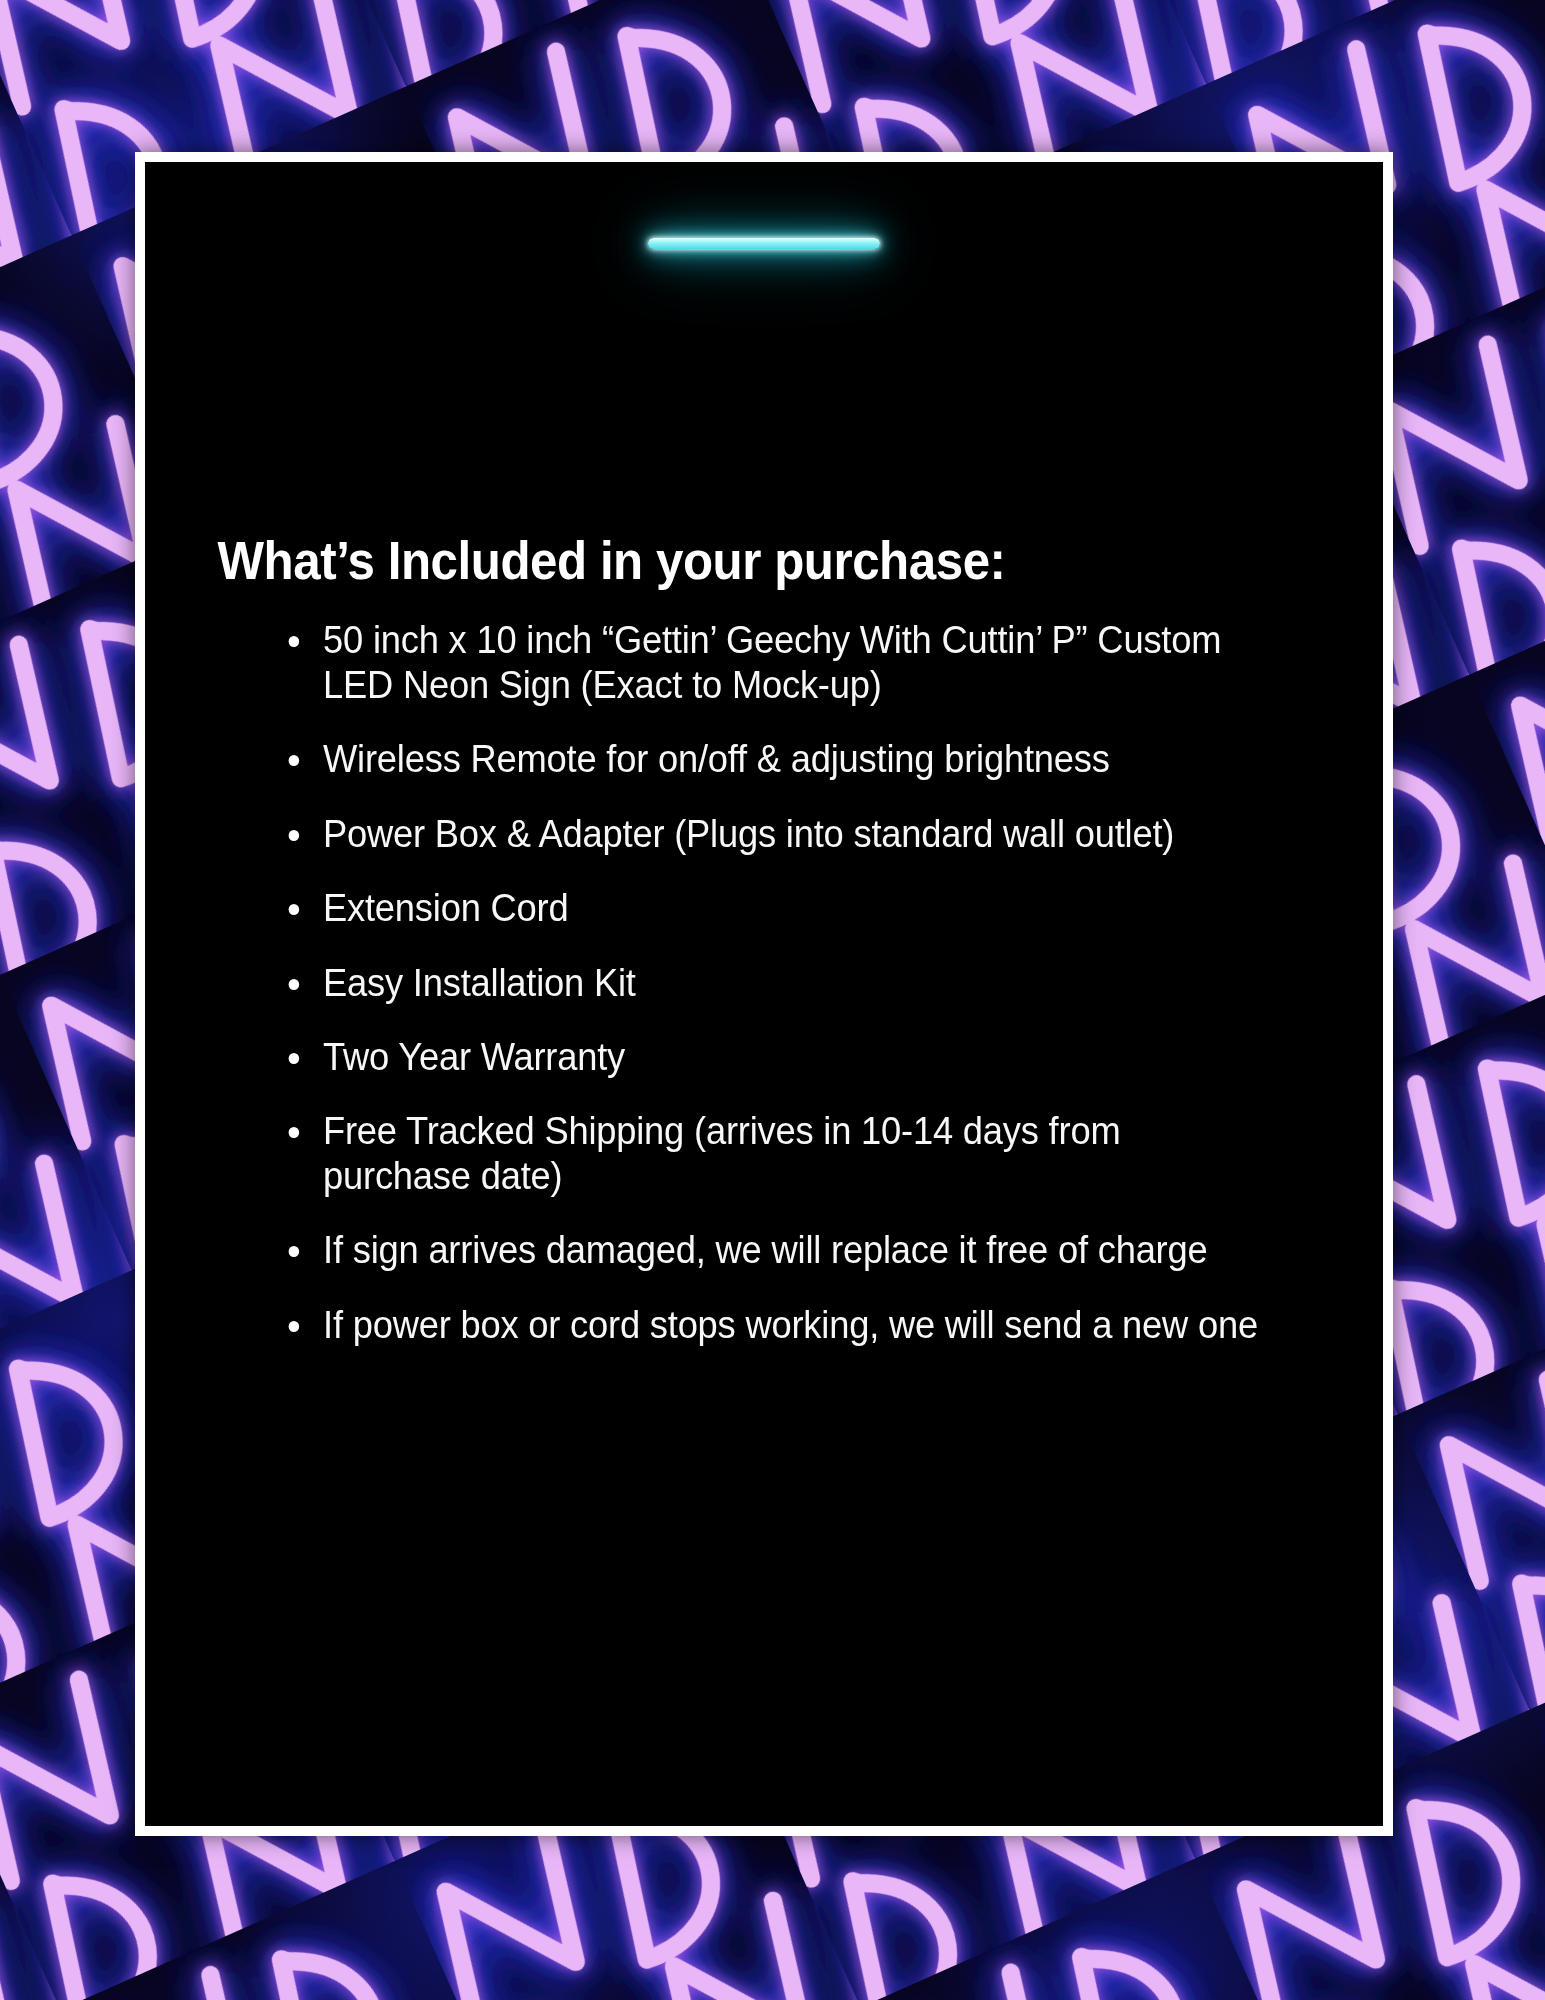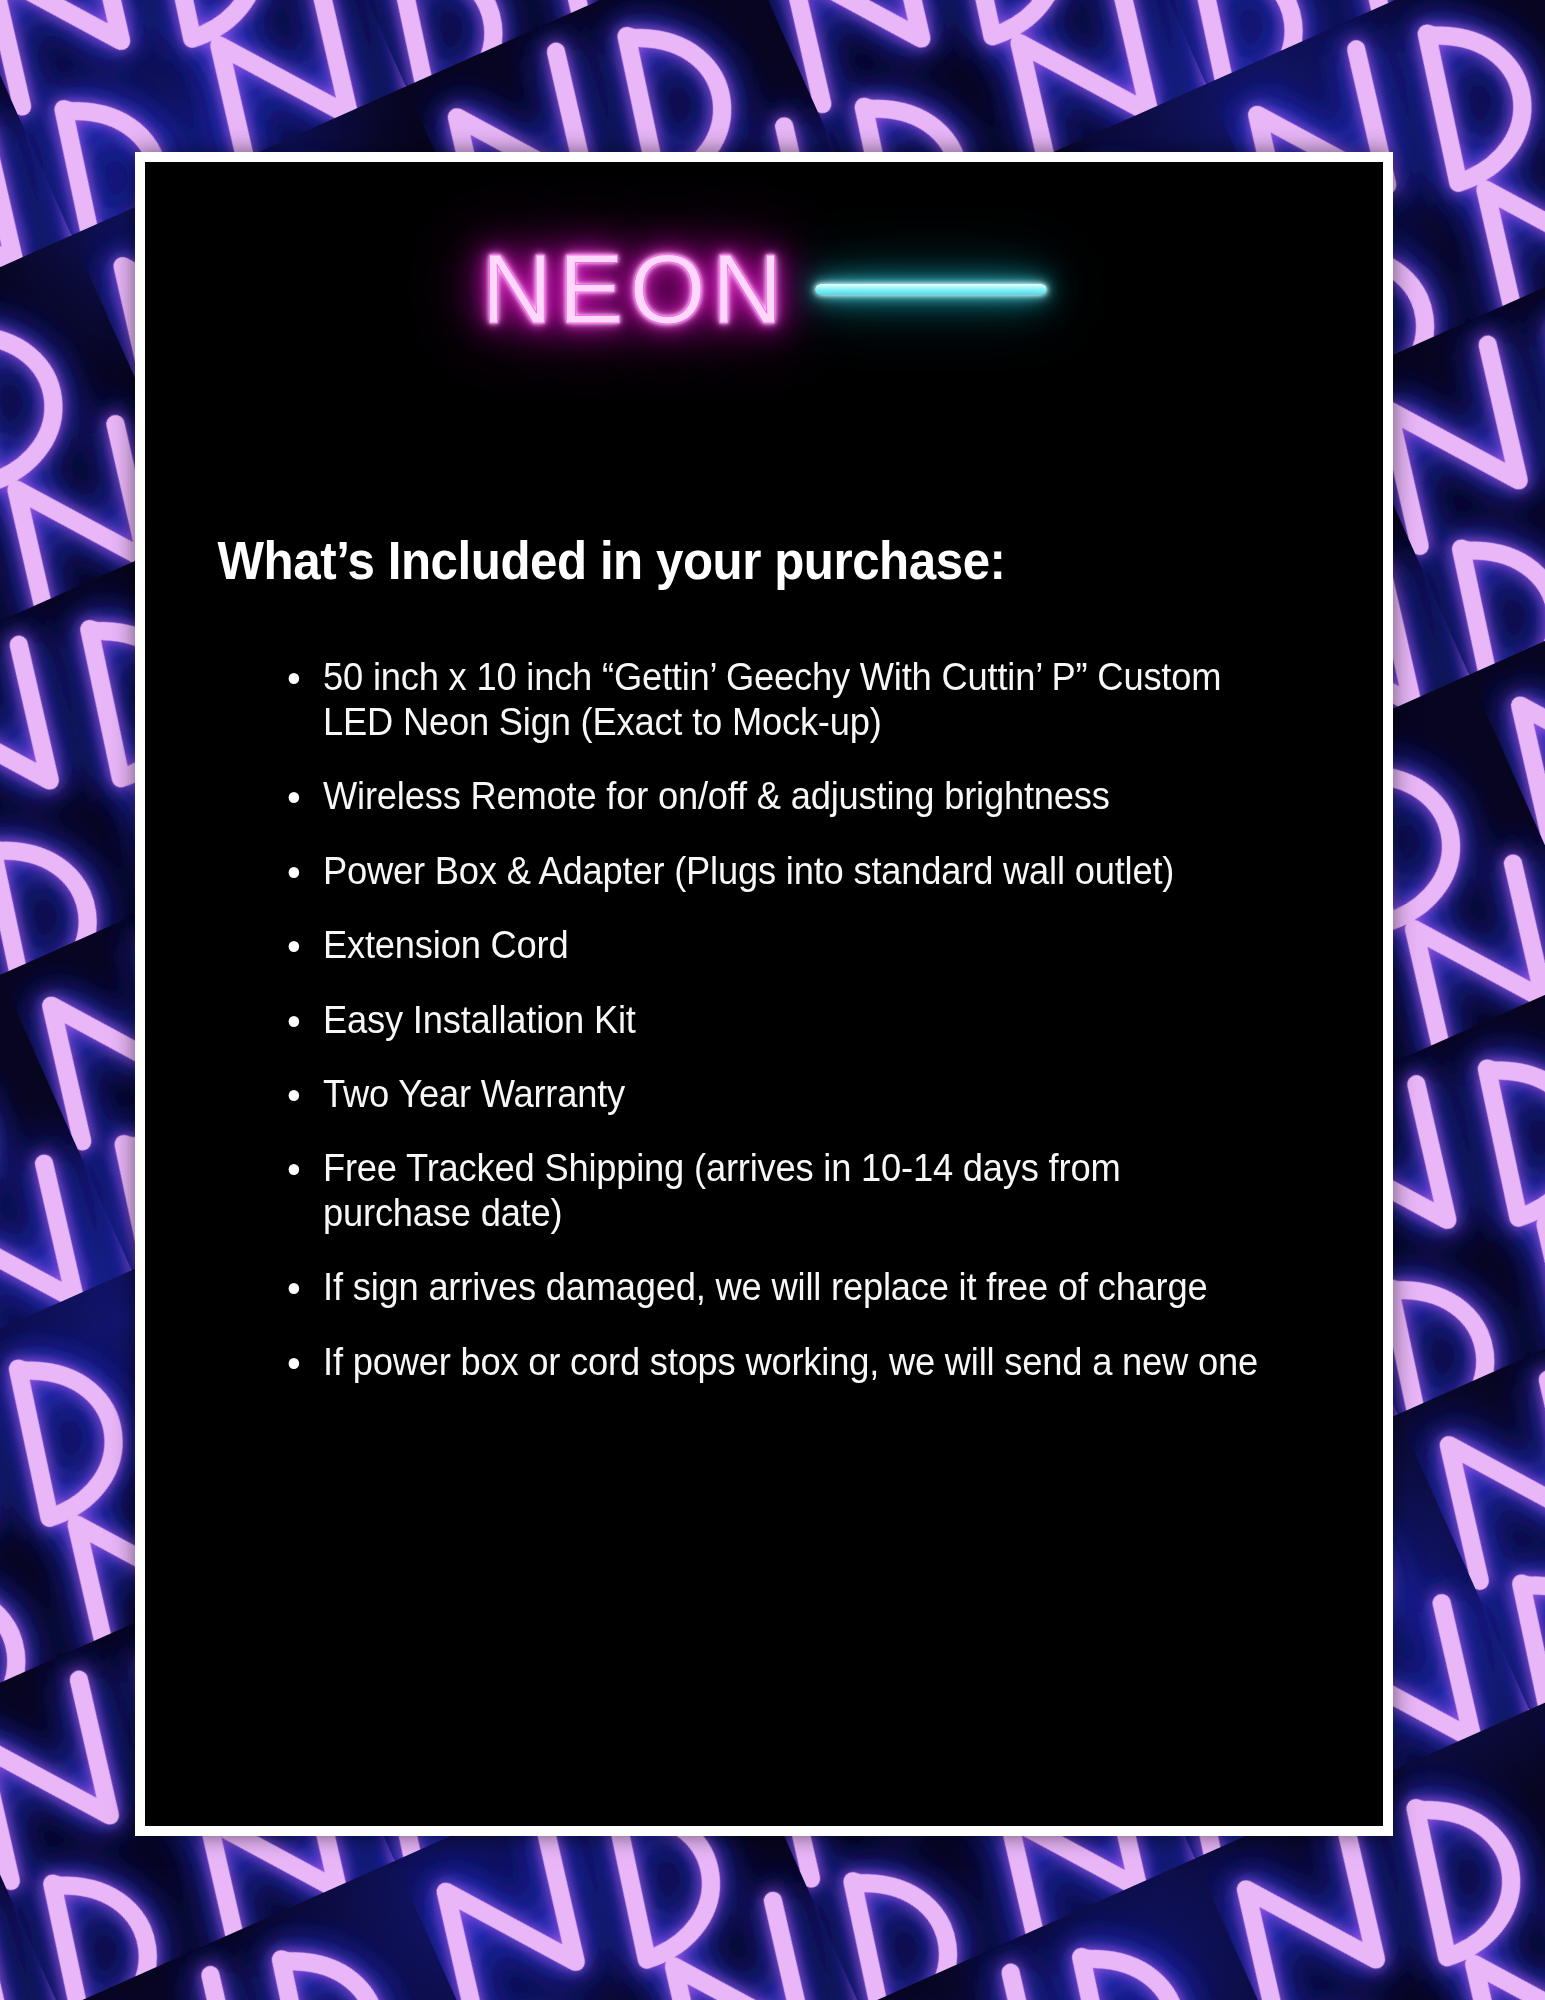--- a/index.html
+++ b/index.html
@@ -124,21 +124,21 @@
     font-size: 53px;
     letter-spacing: -0.5px;
     line-height: 1.1;
     white-space: nowrap;
     transform: scaleX(0.93);
     transform-origin: left center;
   }
 
   
   #bullets {
-    margin: 65px 0 0 0;
+    margin: 28px 0 0 0;
     padding: 0 30px 0 138px;
     list-style: none;
   }
   #bullets li {
     position: relative;
     color: #f7f7f7;
     font-family: "Liberation Sans", sans-serif;
     font-weight: 400;
     font-size: 38px;
     line-height: 1.17;
@@ -208,21 +208,20 @@
       </defs>
       <rect x="0" y="0" width="1665" height="2120" fill="url(#ndwall)"></rect>
     </svg>
   </div>
 
   <div id="card">
     <div id="card-inner">
 
       <div id="logo">
         <div class="logo-row row1">
-          <span class="neon-word">NEON</span>
           <span class="neon-dash dash-long"></span>
         </div>
       </div>
 
       <h1 id="heading">What’s Included in your purchase:</h1>
 
       <ul id="bullets">
         <li>50 inch x 10 inch “Gettin’ Geechy With Cuttin’ P” Custom LED Neon Sign (Exact to Mock-up)</li>
         <li>Wireless Remote for on/off &amp; adjusting brightness</li>
         <li>Power Box &amp; Adapter (Plugs into standard wall outlet)</li>

